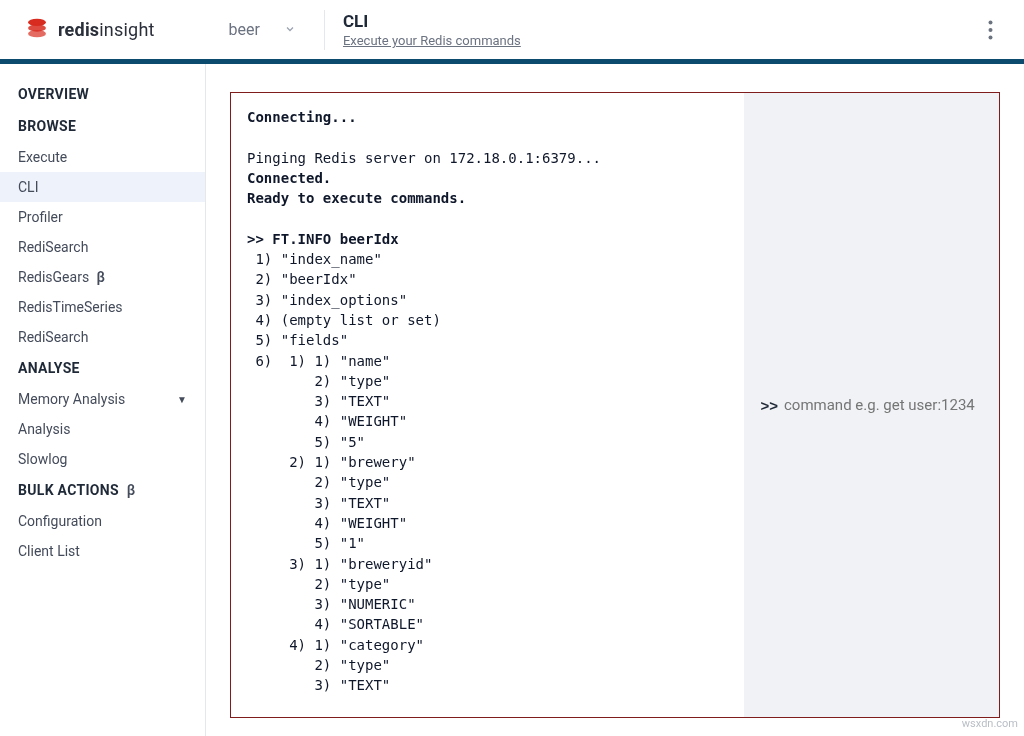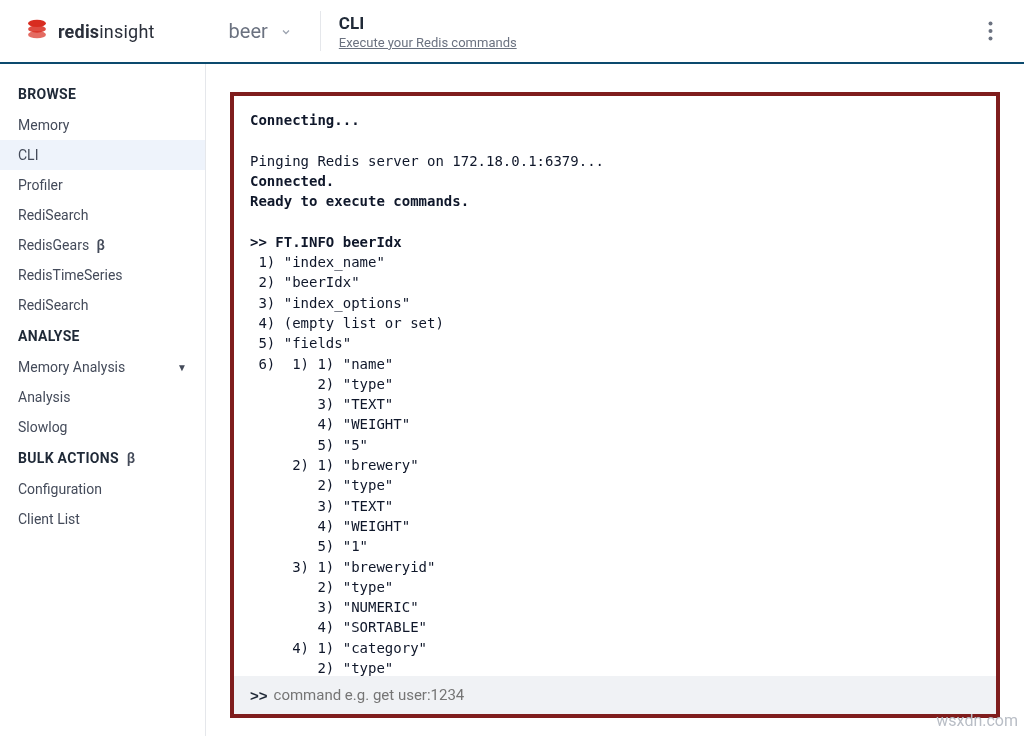--- a/index.html
+++ b/index.html
@@ -8,42 +8,42 @@
     background: #ffffff;
     color: #2a2f3a;
     width: 1024px;
     height: 736px;
     overflow: hidden;
   }
   .header {
     display: flex;
     align-items: center;
     height: 64px;
-    border-bottom: 2px solid #0c4a6e;
+    border-bottom: 5px solid #0c4a6e;
     padding: 0 16px 0 24px;
   }
   .logo {
     display: flex;
     align-items: center;
     gap: 8px;
     margin-right: 40px;
   }
   .logo-text {
     font-size: 18px;
     font-weight: 400;
     color: #2a2f3a;
     letter-spacing: 0.2px;
   }
   .logo-text .bold { font-weight: 700; }
   .db-selector {
     display: flex;
     align-items: center;
-    gap: 12px;
+    gap: 24px;
     color: #6b7280;
-    font-size: 20px;
+    font-size: 16px;
     padding: 6px 10px;
     cursor: pointer;
     margin-left: 24px;
   }
   .vline {
     width: 1px;
     height: 40px;
     background: #e5e7eb;
     margin: 0 18px;
   }
@@ -85,24 +85,24 @@
   .beta { color: #444b5a; font-weight: 600; margin-left: 4px;}
   .chevdown { font-size: 10px; }
   .main {
     flex: 1;
     padding: 28px 24px 18px 24px;
     display: flex;
     flex-direction: column;
     background: #ffffff;
   }
   .terminal-wrap {
-    border: 4px solid #7f1d1d;
-    flex: 1;
-    display: flex;
-    flex-direction: column;
+    border: 1px solid #7f1d1d;
+    flex: 1;
+    display: flex;
+    flex-direction: row;
     min-height: 0;
   }
   .terminal {
     flex: 1;
     padding: 14px 16px;
     font-family: "SFMono-Regular", Menlo, Consolas, monospace;
     font-size: 14px;
     line-height: 1.45;
     color: #0f172a;
     white-space: pre;
@@ -126,21 +126,21 @@
     background: transparent;
     font-family: -apple-system, BlinkMacSystemFont, "Segoe UI", Roboto, sans-serif;
     font-size: 15px;
     color: #8b5cf6;
     outline: none;
   }
   .watermark {
     position: absolute;
     right: 6px;
     bottom: 6px;
-    font-size: 16px;
+    font-size: 11px;
     color: #b9bec6;
   }
 </style>
 </head>
 <body>
 
 <div class="header">
   <div class="logo">
     <span>
       <svg width="26" height="26" viewBox="0 0 32 32">
@@ -171,23 +171,24 @@
     <svg width="5" height="20" viewBox="0 0 5 20" fill="#6b7280">
       <circle cx="2.5" cy="2.5" r="2"></circle>
         <circle cx="2.5" cy="10" r="2"></circle>
         <circle cx="2.5" cy="17.5" r="2"></circle>
     </svg>
   </div>
 </div>
 
 <div class="body">
   <div class="sidebar" id="sidebar">
+      <div class="section-header">OVERVIEW</div>
       <div class="section-header">BROWSE</div>
       <div class="nav-item">
-        <span>Memory</span>
+        <span>Execute</span>
       </div>
       <div class="nav-item active">
         <span>CLI</span>
       </div>
       <div class="nav-item">
         <span>Profiler</span>
       </div>
       <div class="nav-item">
         <span>RediSearch</span>
       </div>

